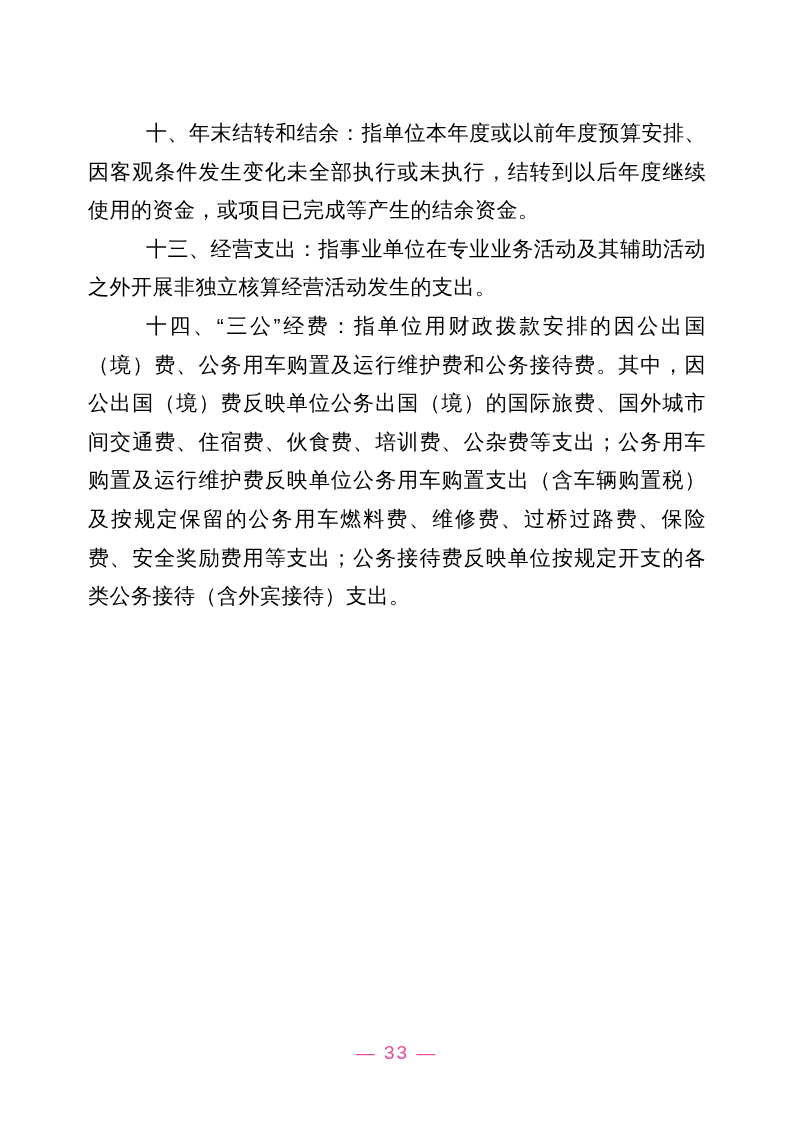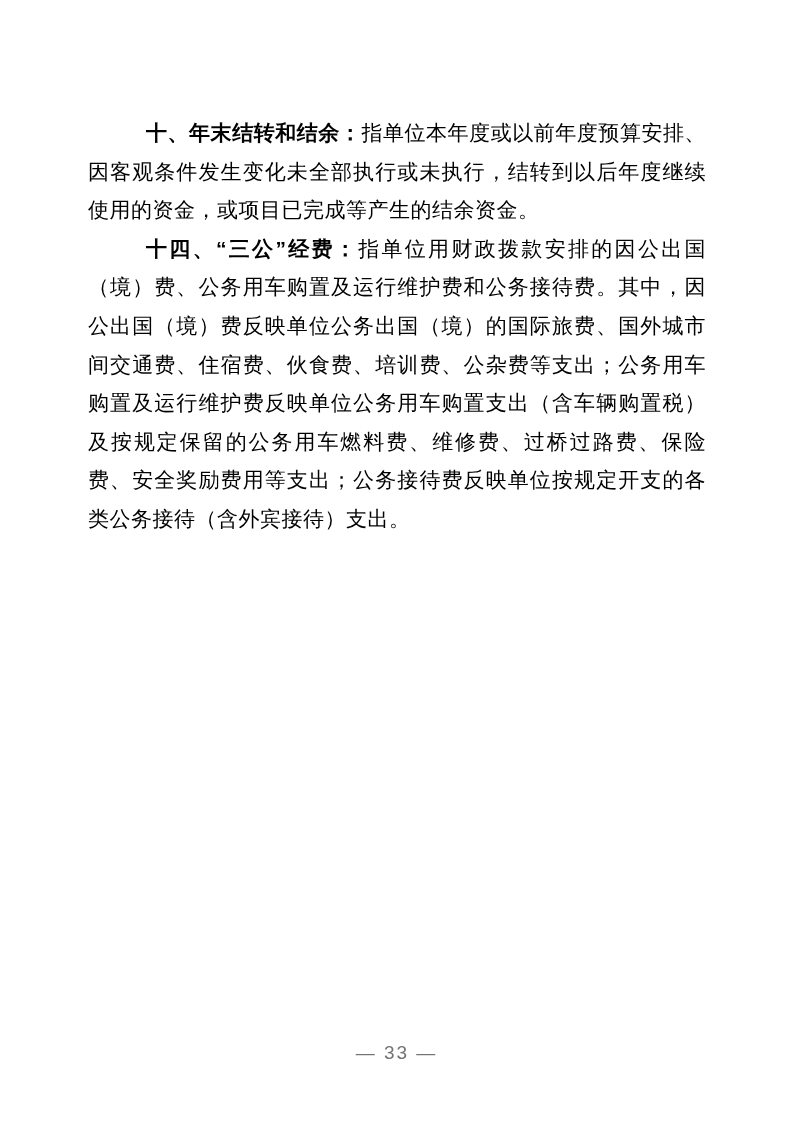--- a/index.html
+++ b/index.html
@@ -27,44 +27,45 @@
     font-size: 21px;
     line-height: 38.6px;
     text-align: justify;
     text-justify: inter-ideograph;
     text-indent: 58px;
     letter-spacing: 0.5px;
     color: #000000;
   }
   .para .head {
     font-family: "Liberation Sans", "DejaVu Sans", sans-serif;
-    font-weight: 700;
+    font-weight: 400;
   }
   .footer {
     position: absolute;
     left: 0;
     top: 1042px;
     width: 100%;
     text-align: center;
     font-family: "Liberation Sans", "DejaVu Sans", sans-serif;
     font-size: 19px;
     letter-spacing: 2px;
-    color: #737373;
+    color: #ec4899;
   }
 </style>
 </head>
 <body>
 
 <div class="page">
   <div class="content">
 
     <p class="para"><span class="head">十、年末结转和结余：</span><span>指单位本年度或以前年度预算安排、因客观条件发生变化未全部执行或未执行，结转到以后年度继续使用的资金，或项目已完成等产生的结余资金。</span></p>
 
 
 
+    <p class="para"><span class="head">十三、经营支出：</span><span>指事业单位在专业业务活动及其辅助活动之外开展非独立核算经营活动发生的支出。</span></p>
 
     <p class="para"><span class="head">十四、“三公”经费：</span><span>指单位用财政拨款安排的因公出国（境）费、公务用车购置及运行维护费和公务接待费。其中，因公出国（境）费反映单位公务出国（境）的国际旅费、国外城市间交通费、住宿费、伙食费、培训费、公杂费等支出；公务用车购置及运行维护费反映单位公务用车购置支出（含车辆购置税） 及按规定保留的公务用车燃料费、维修费、过桥过路费、保险 费、安全奖励费用等支出；公务接待费反映单位按规定开支的各类公务接待（含外宾接待）支出。</span></p>
 
 
   </div>
 
   <div class="footer">— 33 —</div>
 </div>
 
 </body></html>

